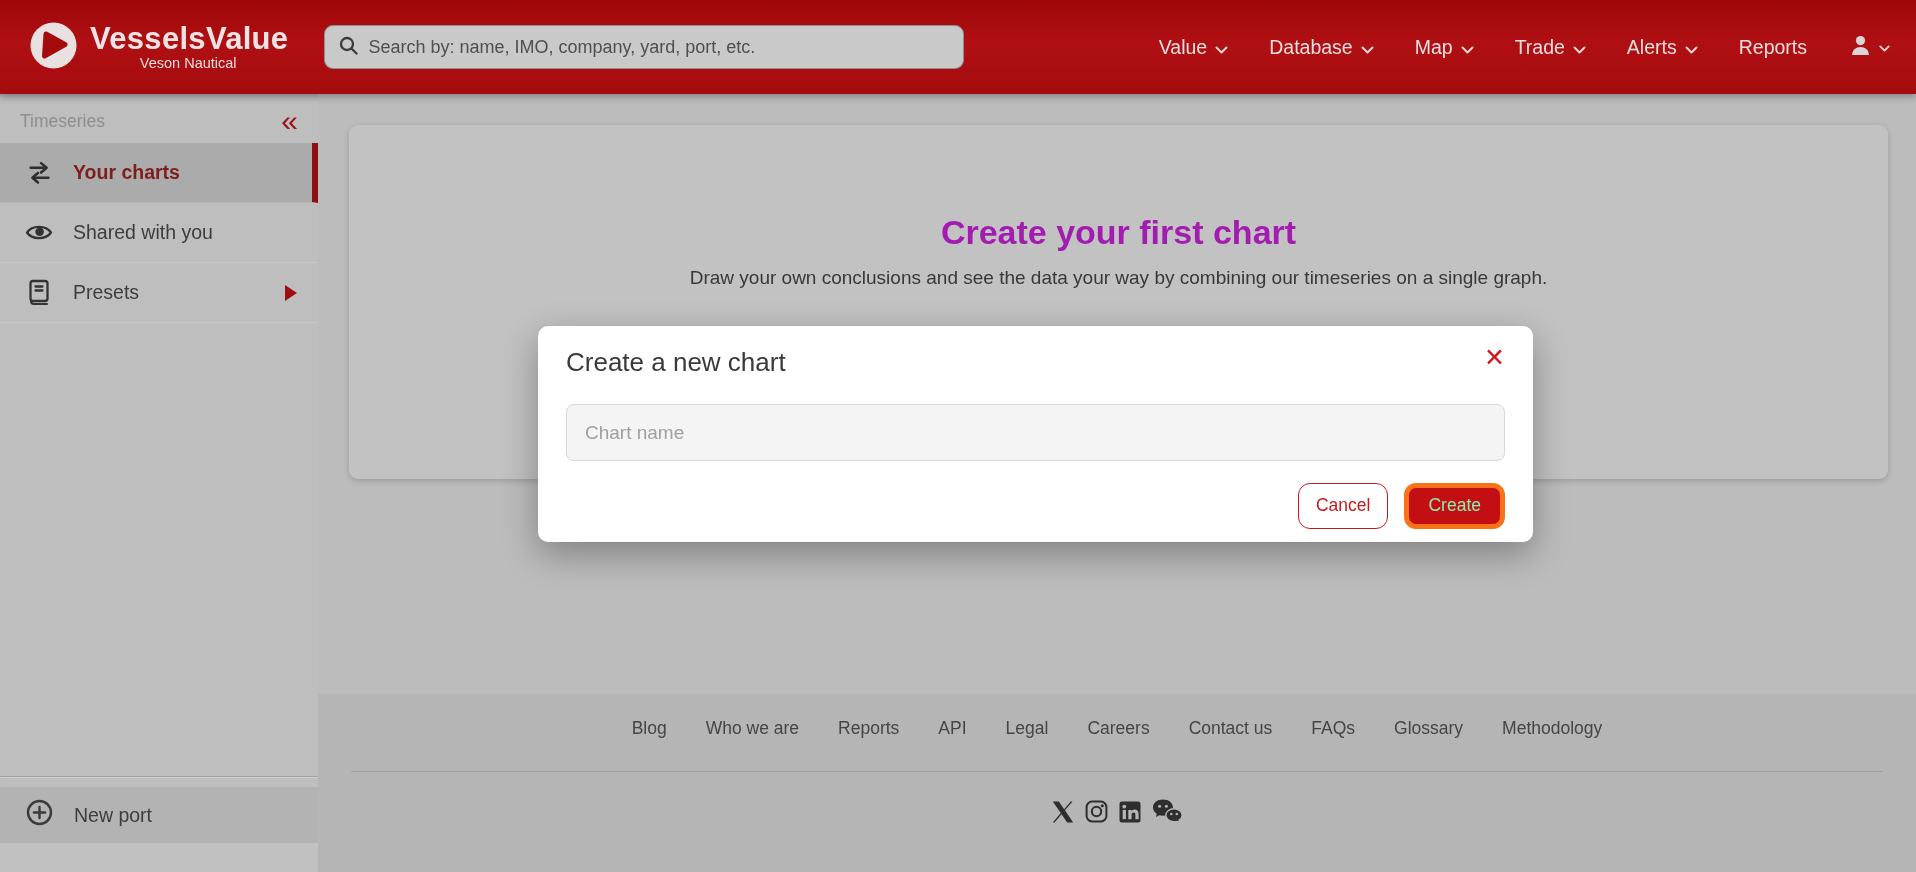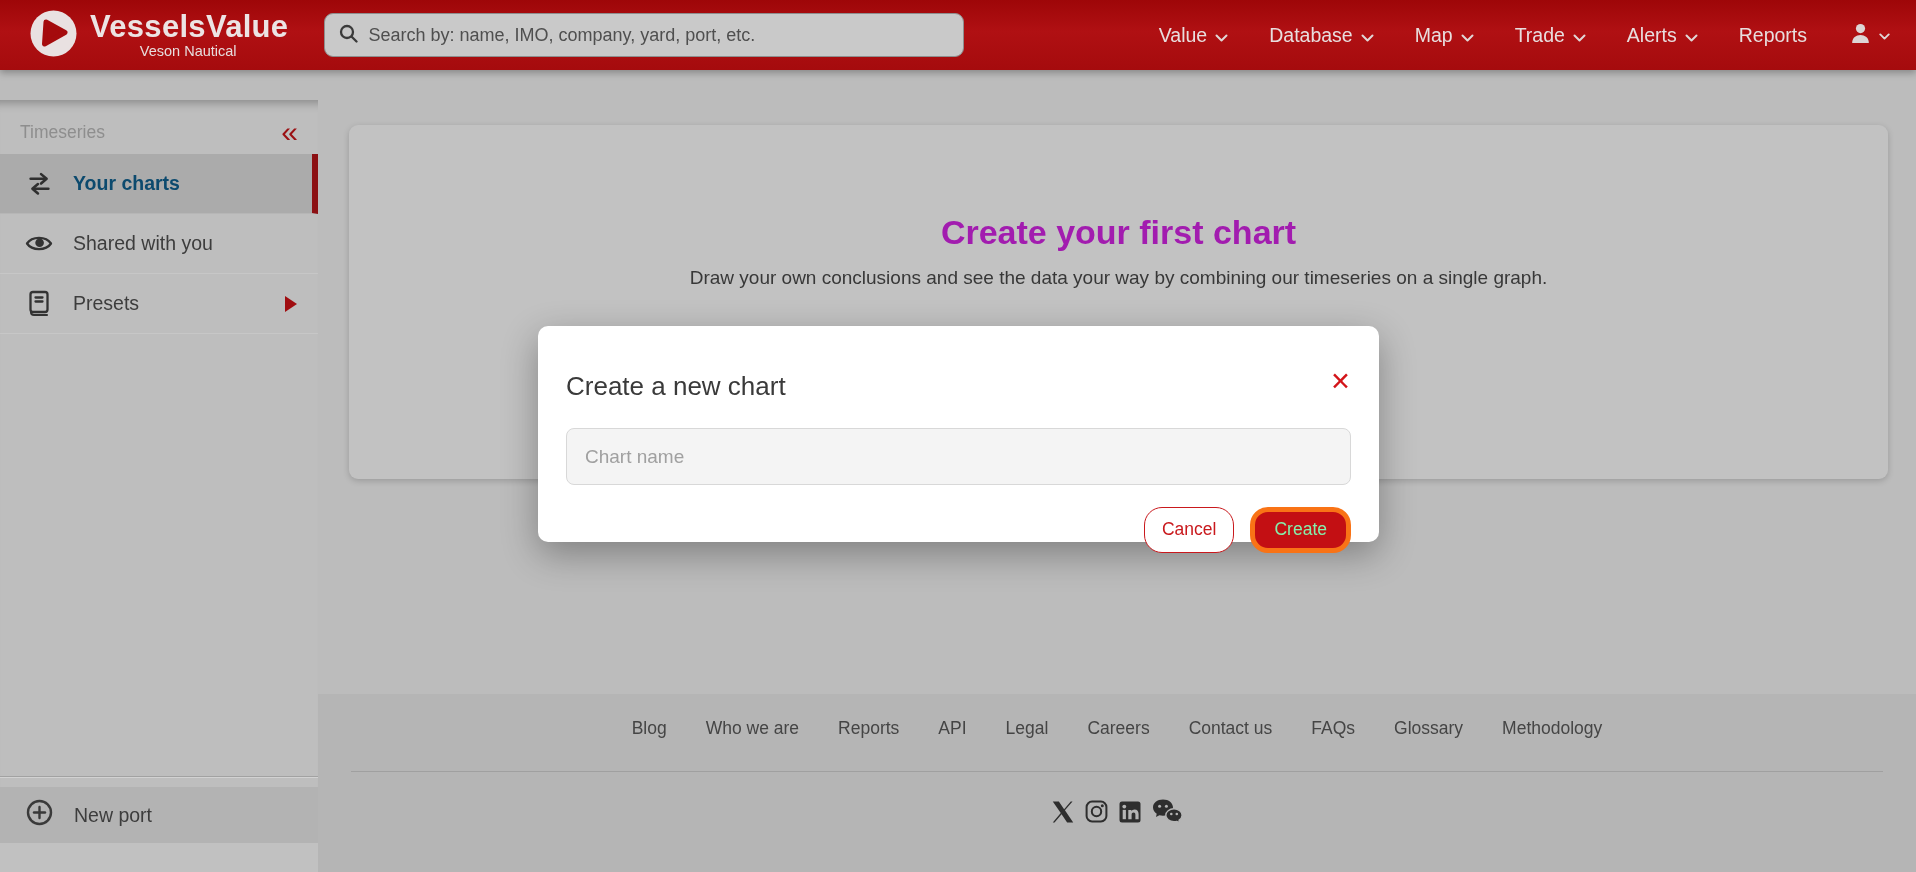--- a/index.html
+++ b/index.html
@@ -4,21 +4,21 @@
 <style>
   * { margin:0; padding:0; box-sizing:border-box; }
   html,body { width:1916px; height:872px; overflow:hidden; }
   body {
     font-family:"Liberation Sans","DejaVu Sans",sans-serif;
     background:#bcbcbc; position:relative;
   }
 
   
   .topbar {
-    position:absolute; top:0; left:0; width:1916px; height:70px;
+    position:absolute; top:0; left:0; width:1916px; height:94px;
     background:linear-gradient(180deg,#9e0608,#b01013 45%,#a50b0d);
     display:flex; align-items:center; padding:0 26px 0 30px; z-index:30;
     box-shadow:0 3px 7px rgba(0,0,0,.28);
   }
   .logo { display:flex; align-items:center; gap:13px; cursor:pointer; }
   .logo-text { display:flex; flex-direction:column; }
   .logo-title { font-size:31px; font-weight:700; color:#ece4e4; letter-spacing:.3px; line-height:1.05; }
   .logo-sub { font-size:14.5px; color:#e7dddd; text-align:center; padding-right:2px; }
   .search {
     margin-left:36px; width:640px; height:44px; background:#c9c9c9;
@@ -26,34 +26,34 @@
     display:flex; align-items:center; padding:0 14px; gap:10px;
   }
   .search input { border:none; background:transparent; outline:none; font-size:18px; color:#333; width:100%; font-family:inherit; }
   .search input::placeholder { color:#4f4f4f; }
   .topnav { margin-left:auto; display:flex; align-items:center; gap:41px; }
   .nav-item { display:flex; align-items:center; gap:8px; color:#e8dede; font-size:19.5px; cursor:pointer; white-space:nowrap; }
   .nav-user { display:flex; align-items:center; gap:6px; cursor:pointer; }
 
   
   .sidebar {
-    position:absolute; top:100px; left:0; width:318px; bottom:0;
+    position:absolute; top:89px; left:0; width:318px; bottom:0;
     background:#bebebe; z-index:10;
     box-shadow:inset 0 12px 10px -9px rgba(0,0,0,.28);
   }
   .side-head { height:44px; margin-top:10px; display:flex; align-items:center; justify-content:space-between; padding:0 20px; }
   .side-title { color:#8e8e8e; font-size:17.5px; }
   .collapse { color:#9b1013; font-size:30px; line-height:.8; cursor:pointer; }
   .side-item {
     height:60px; display:flex; align-items:center; padding:0 24px; gap:19px;
     font-size:19.5px; color:#3d3d3d; position:relative; cursor:pointer;
     border-bottom:1px solid rgba(255,255,255,.14);
   }
   .side-item .sicon { width:30px; display:flex; justify-content:center; }
-  .side-item.active { background:#ababab; border-right:6px solid #8c1013; font-weight:700; color:#0c4a6e; }
+  .side-item.active { background:#ababab; border-right:6px solid #8c1013; font-weight:700; color:#7f1d1d; }
   .presets-arrow { position:absolute; right:21px; width:0; height:0; border-left:12px solid #a00d10; border-top:8px solid transparent; border-bottom:8px solid transparent; }
   .side-bottom { position:absolute; left:0; right:0; bottom:0; }
   .side-sep { border-top:1px solid #a2a2a2; border-bottom:1px solid #d2d2d2; }
   .new-chart { margin-top:9px; height:56px; background:#b3b3b3; display:flex; align-items:center; padding:0 26px; gap:21px; font-size:19.5px; color:#3d3d3d; cursor:pointer; }
   .side-foot { height:29px; background:#c1c1c1; }
 
   
   .main { position:absolute; top:85px; left:318px; right:0; bottom:0; background:#bcbcbc; }
   .card {
     position:absolute; left:31px; top:40px; width:1539px; height:354px;
@@ -68,35 +68,35 @@
   .flinks { display:flex; justify-content:center; gap:39px; padding-top:24px; }
   .flink { font-size:17.5px; color:#454545; cursor:pointer; text-decoration:none; white-space:nowrap; }
   .fsep { width:1532px; margin:32px auto 0; border-top:1px solid #a0a0a0; }
   .fbottom { display:flex; justify-content:center; align-items:center; gap:11px; margin-top:26px; }
   .copyright { font-size:17.5px; color:#3c3c3c; margin-left:6px; }
   .social { display:flex; align-items:center; gap:11px; }
   .social svg { display:block; cursor:pointer; }
 
   
   .modal {
-    position:absolute; left:538px; top:326px; width:841px; height:216px;
+    position:absolute; left:538px; top:326px; width:995px; height:216px;
     background:#fff; border-radius:10px; box-shadow:0 12px 36px rgba(0,0,0,.32);
-    z-index:60; padding:40px 28px;
+    z-index:60; padding:16px 28px;
   }
   .modal-head { display:flex; justify-content:space-between; align-items:flex-start; }
   .modal-head h2 { font-size:26px; font-weight:500; color:#3a3a3a; margin-top:5px; }
   .close { color:#d31419; font-size:25px; font-weight:700; cursor:pointer; line-height:1; margin-top:3px; }
   .chart-name {
     margin-top:26px; width:100%; height:57px; background:#f4f4f4;
     border:1px solid #d8d8d8; border-radius:8px; padding:0 18px;
     font-size:19px; color:#333; outline:none; font-family:inherit;
   }
   .chart-name::placeholder { color:#a0a0a0; }
   .modal-actions { display:flex; justify-content:flex-end; gap:16px; margin-top:22px; }
-  .btn { border-radius:18px; font-size:17.5px; font-family:inherit; cursor:pointer; padding:7px 17px; line-height:1.25; }
+  .btn { border-radius:12px; font-size:17.5px; font-family:inherit; cursor:pointer; padding:7px 17px; line-height:1.25; }
   .btn-cancel { background:#fff; border:1px solid #c9191d; color:#c9191d; }
   .btn-create { background:#c30f13; border:5px solid #f97316; color:#86efac; padding:7px 19px; }
 </style>
 </head>
 <body>
 
 <header class="topbar">
   <div class="logo">
     <span>
       <svg width="47" height="47" viewBox="0 0 47 47">

